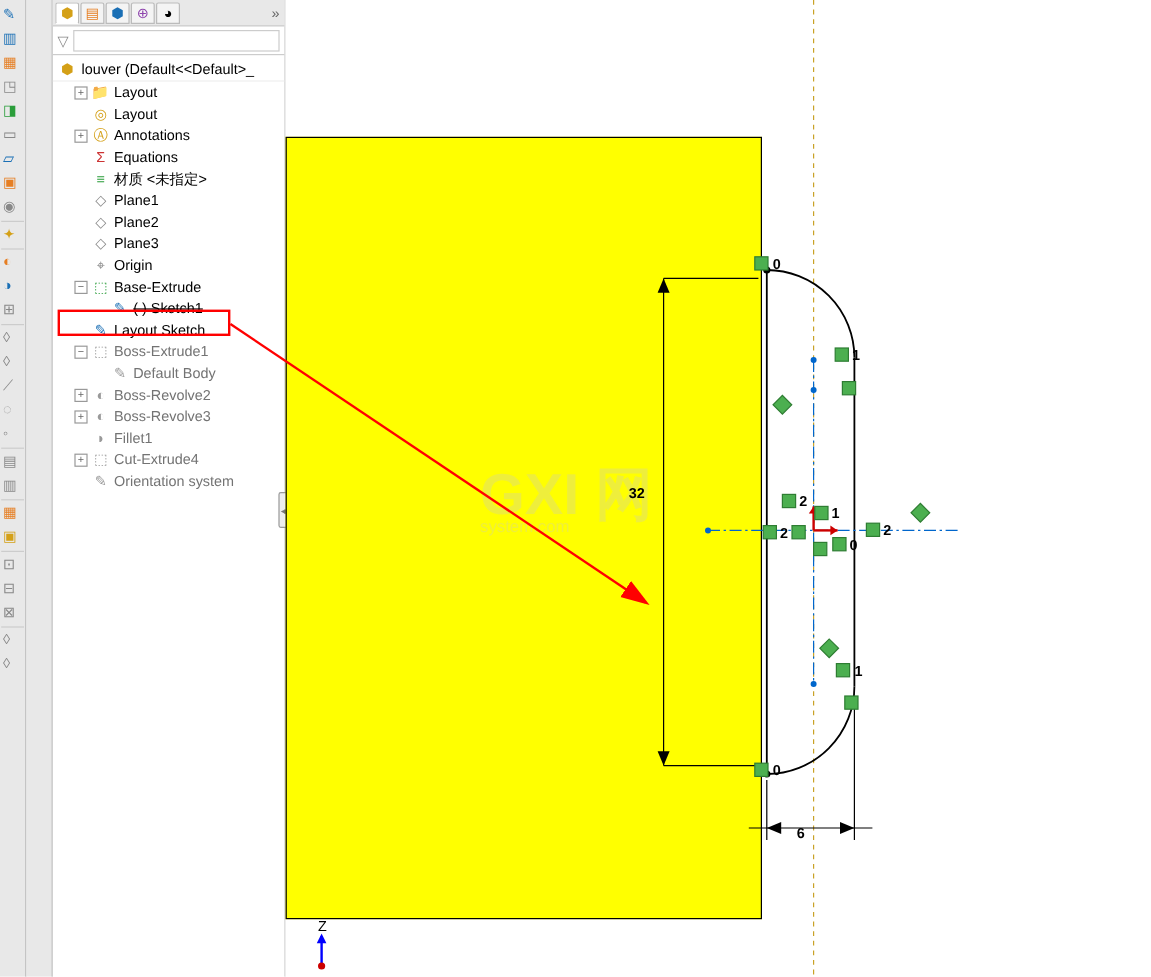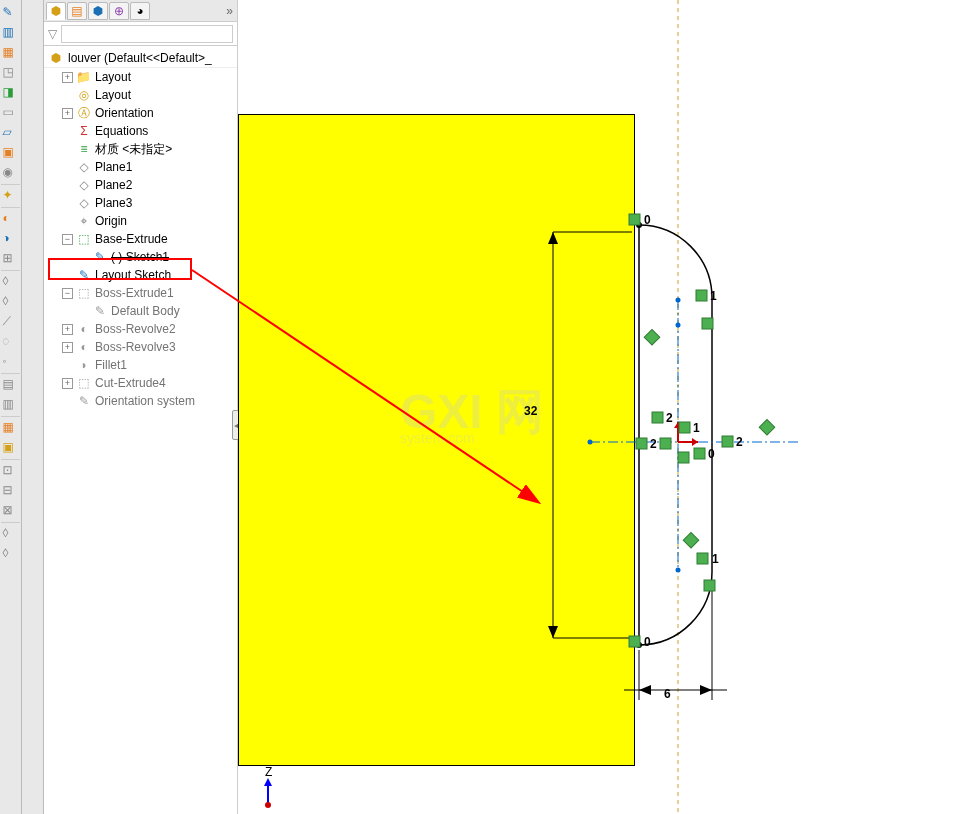--- a/index.html
+++ b/index.html
@@ -126,21 +126,21 @@
           <div class="node">
             <span class="noexp"></span>
             <span class="ico ic-yellow">◎</span>
             <span class="lbl">Layout</span>
           </div>
         </li>
       <li>
           <div class="node">
             <span class="exp">+</span>
             <span class="ico ic-yellow">Ⓐ</span>
-            <span class="lbl">Orientation</span>
+            <span class="lbl">Annotations</span>
           </div>
         </li>
       <li>
           <div class="node">
             <span class="noexp"></span>
             <span class="ico ic-red">Σ</span>
             <span class="lbl">Equations</span>
           </div>
         </li>
       <li>

